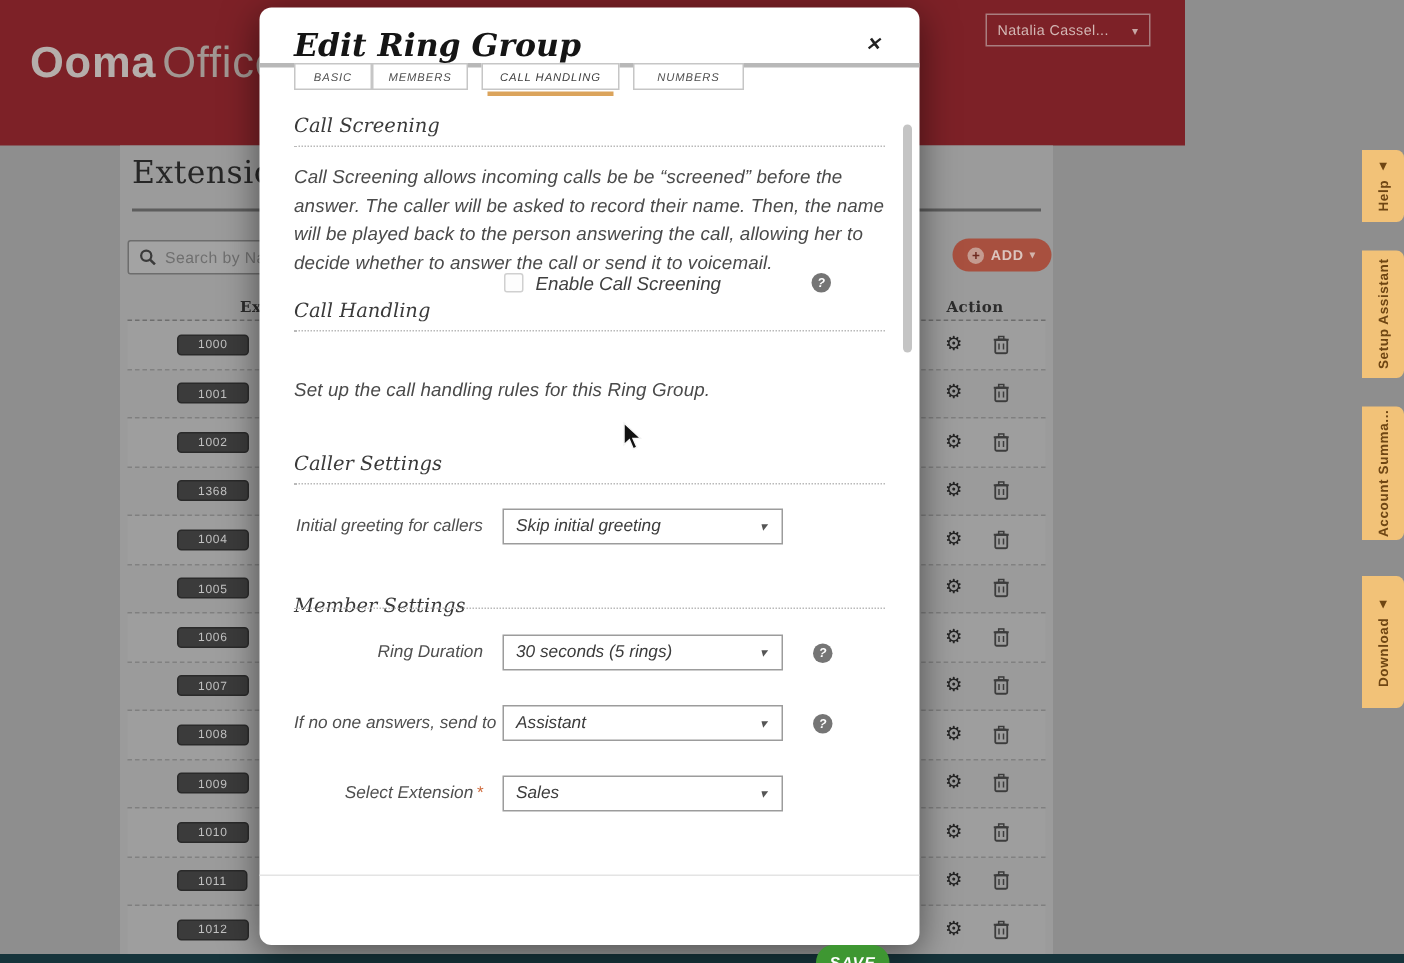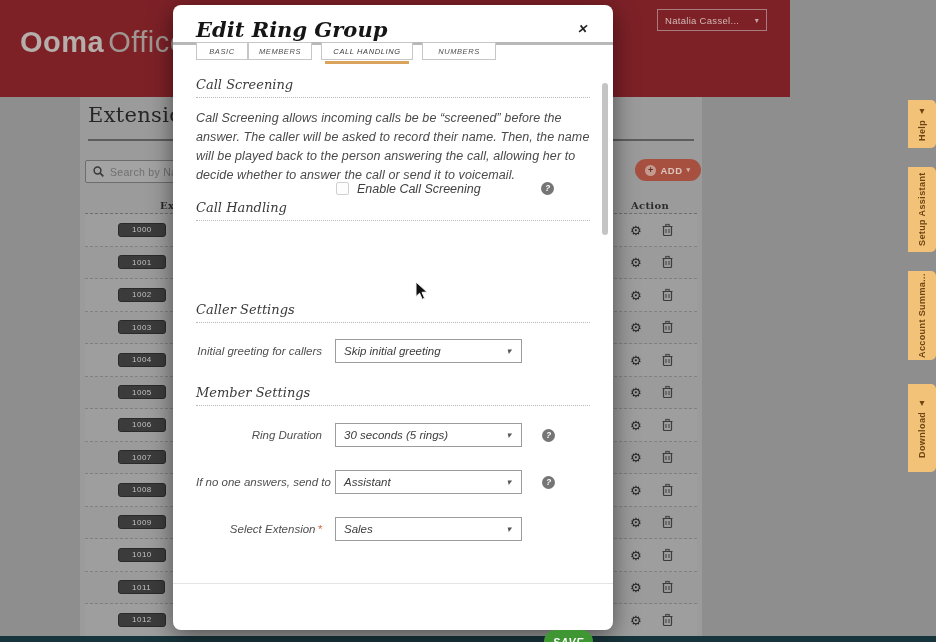--- a/index.html
+++ b/index.html
@@ -172,21 +172,21 @@
       <span class="gear">⚙</span>
       <svg class="trash" width="11" height="13" viewBox="0 0 11 13">
           <rect x="1.5" y="3" width="8" height="9" rx="1" fill="none" stroke="#3c3c3c" stroke-width="1.2"></rect>
           <line x1="0.5" y1="3" x2="10.5" y2="3" stroke="#3c3c3c" stroke-width="1.2"></line>
           <rect x="3.8" y="0.8" width="3.4" height="2" fill="none" stroke="#3c3c3c" stroke-width="1"></rect>
           <line x1="4" y1="5.5" x2="4" y2="9.5" stroke="#3c3c3c" stroke-width="1"></line>
           <line x1="7" y1="5.5" x2="7" y2="9.5" stroke="#3c3c3c" stroke-width="1"></line>
         </svg>
     </div>
     <div class="ext-row" style="top:97.5px">
-      <span class="badge">1003</span>
+      <span class="badge">1368</span>
       <span class="gear">⚙</span>
       <svg class="trash" width="11" height="13" viewBox="0 0 11 13">
           <rect x="1.5" y="3" width="8" height="9" rx="1" fill="none" stroke="#3c3c3c" stroke-width="1.2"></rect>
           <line x1="0.5" y1="3" x2="10.5" y2="3" stroke="#3c3c3c" stroke-width="1.2"></line>
           <rect x="3.8" y="0.8" width="3.4" height="2" fill="none" stroke="#3c3c3c" stroke-width="1"></rect>
           <line x1="4" y1="5.5" x2="4" y2="9.5" stroke="#3c3c3c" stroke-width="1"></line>
           <line x1="7" y1="5.5" x2="7" y2="9.5" stroke="#3c3c3c" stroke-width="1"></line>
         </svg>
     </div>
     <div class="ext-row" style="top:130px">
@@ -313,33 +313,34 @@
     <div class="sec-head" style="top:72px">Call Screening</div>
     <div class="dot-rule" style="top:92px"></div>
     <div class="para" style="top:104px">Call Screening allows incoming calls be be “screened” before the answer. The caller will be asked to record their name. Then, the name will be played back to the person answering the call, allowing her to decide whether to answer the call or send it to voicemail.</div>
 
     <div class="cb-box"></div>
     <div class="cb-label">Enable Call Screening</div>
     <div class="help abs">?</div>
 
     <div class="sec-head" style="top:195px">Call Handling</div>
     <div class="dot-rule" style="top:215px"></div>
+    <div class="para" style="top:246px">Set up the call handling rules for this Ring Group.</div>
 
     <div class="sec-head" style="top:297px">Caller Settings</div>
     <div class="dot-rule" style="top:317px"></div>
 
     <div class="field" style="top:334px">
       <span class="flabel">Initial greeting for callers</span>
       <div class="dropdown">
         <span class="val">Skip initial greeting</span>
         <span class="caret">▾</span>
       </div>
     </div>
 
-    <div class="sec-head" style="top:380px">Member Settings</div>
+    <div class="sec-head" style="top:392px">Member Settings</div>
     <div class="dot-rule" style="top:400px"></div>
 
     <div class="field" style="top:418px">
       <span class="flabel">Ring Duration</span>
       <div class="dropdown">
         <span class="val">30 seconds (5 rings)</span>
         <span class="caret">▾</span>
       </div>
       <span class="help">?</span>
     </div>

